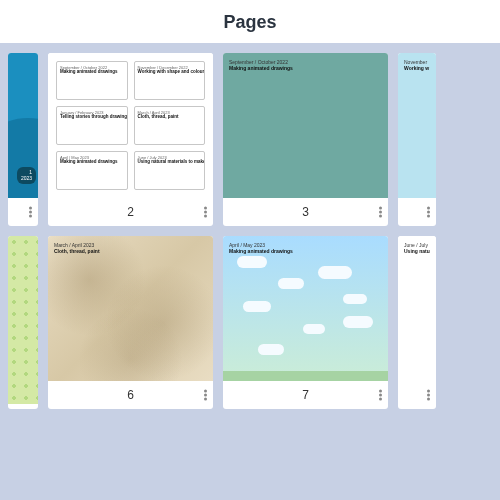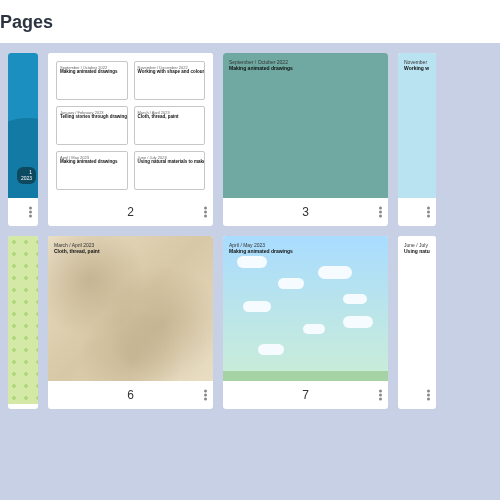--- a/index.html
+++ b/index.html
@@ -4,20 +4,21 @@
   <style>
     * { box-sizing: border-box; margin: 0; padding: 0; }
     body {
       font-family: Arial, sans-serif;
       background: #fff;
       width: 500px;
       height: 500px;
       overflow: hidden;
     }
     .heading {
+      text-align: center;
       padding: 12px 0 10px;
       font-size: 18px;
       font-weight: 600;
       color: #2b3440;
     }
     .canvas {
       background: #c7d0e4;
       padding: 10px 0 0 0;
       height: calc(500px - 42px);
       overflow: hidden;

